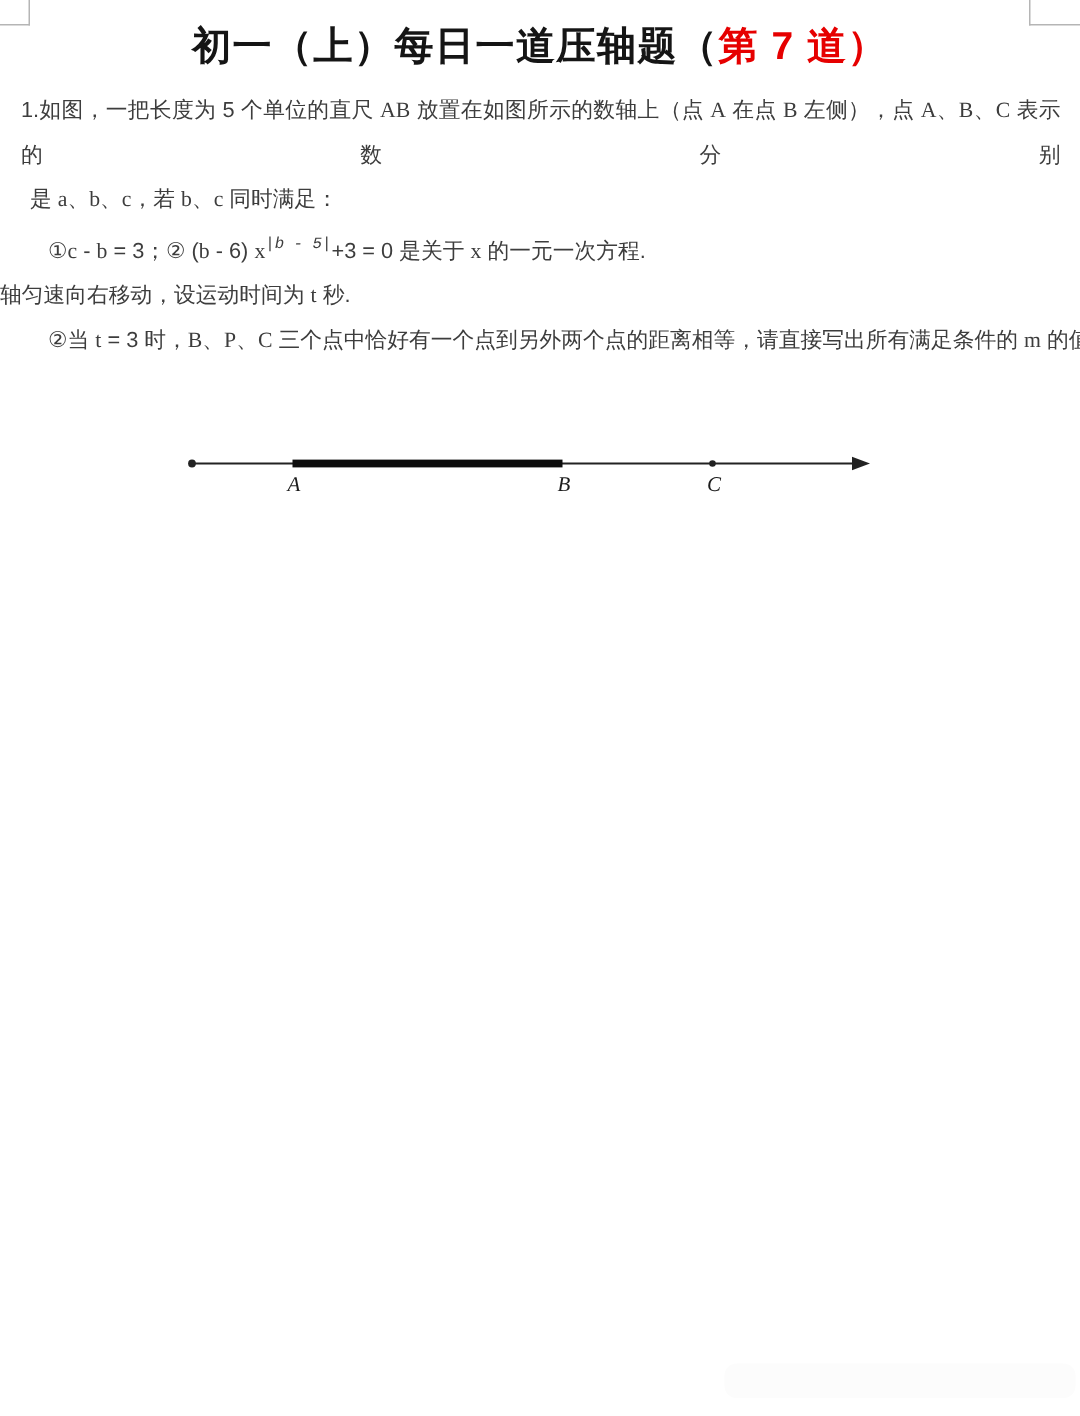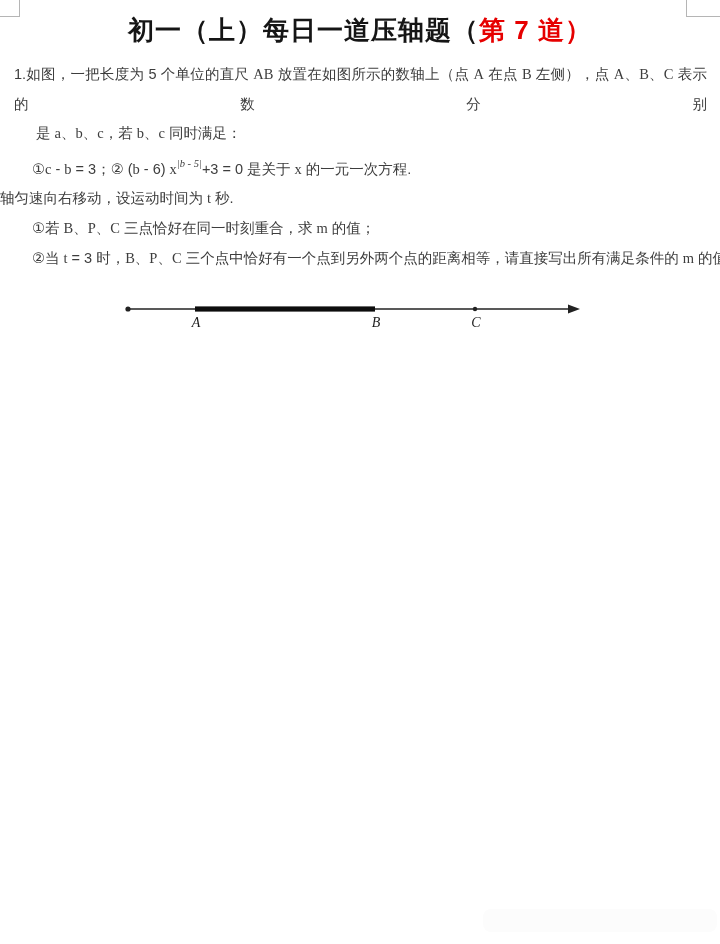--- a/index.html
+++ b/index.html
@@ -13,44 +13,43 @@
   .corner.tr { right:0; width:33px; height:16px; border-left:1px solid #b5b5b5; border-bottom:1px solid #b5b5b5; }
   .title {
     position:absolute; top:13px; left:0; width:100%; margin:0;
     text-align:center; font-size:26px; font-weight:700; color:#151515;
     letter-spacing:1px;
   }
   .title .red { color:#e60000; }
   .textbody { position:absolute; top:60px; left:0; width:720px; font-size:14.5px; line-height:29.6px; }
   .line { white-space:nowrap; }
   .just { white-space:normal; text-align:justify; text-align-last:justify; padding-right:13px; }
-  .l1{padding-left:14px;} .l2{padding-left:36px;} .l3{padding-left:32px;} .l4{padding-left:37px;}
+  .l1{padding-left:14px;} .l2{padding-left:20px;} .l3{padding-left:32px;} .l4{padding-left:37px;}
   .l5{padding-left:37px;} .l6{} .l7{padding-left:32px;} .l8{padding-left:32px;}
   .seg-v { font-family:"Liberation Serif","DejaVu Serif",serif; }
-  .seg-s { font-family:Liberation Serif, serif; font-style:italic; font-size:10.5px; vertical-align:7px; letter-spacing:0; }
+  .seg-s { font-family:Liberation Mono, monospace; font-style:italic; font-size:10.5px; vertical-align:7px; letter-spacing:0; }
   .numline { position:absolute; left:118px; top:296px; }
   .flabel { font-family:"Liberation Serif","DejaVu Serif",serif; font-style:italic; font-size:14px; fill:#1c1c1c; }
   .bottom-shade { position:absolute; left:483px; top:909px; width:234px; height:23px; background:#fcfcfc; border-radius:8px; }
 </style>
 </head>
 <body>
 
 <div class="doc">
 
   <div class="corner tl"></div>
   <div class="corner tr"></div>
 
   <h1 class="title"><span>初一（上）每日一道压轴题（</span><span class="red">第 7 道）</span></h1>
 
   <div class="textbody">
     <div class="line l1 just"><span class="seg-n">1.如图，一把长度为 5 个单位的直尺 </span><span class="seg-v">AB</span><span class="seg-n"> 放置在如图所示的数轴上（点 </span><span class="seg-v">A</span><span class="seg-n"> 在点 </span><span class="seg-v">B</span><span class="seg-n"> 左侧），点 </span><span class="seg-v">A</span><span class="seg-n">、</span><span class="seg-v">B</span><span class="seg-n">、</span><span class="seg-v">C</span><span class="seg-n"> 表示的数分别</span></div>
     <div class="line l2"><span class="seg-n">是 </span><span class="seg-v">a</span><span class="seg-n">、</span><span class="seg-v">b</span><span class="seg-n">、</span><span class="seg-v">c</span><span class="seg-n">，若 </span><span class="seg-v">b</span><span class="seg-n">、</span><span class="seg-v">c</span><span class="seg-n"> 同时满足：</span></div>
     <div class="line l3"><span class="seg-n">①</span><span class="seg-v">c</span><span class="seg-n"> - </span><span class="seg-v">b</span><span class="seg-n"> = 3；② (</span><span class="seg-v">b</span><span class="seg-n"> - 6) </span><span class="seg-v">x</span><span class="seg-s">|b - 5|</span><span class="seg-n">+3 = 0 是关于 </span><span class="seg-v">x</span><span class="seg-n"> 的一元一次方程.</span></div>
     <div class="line l6"><span class="seg-n">轴匀速向右移动，设运动时间为 </span><span class="seg-v">t</span><span class="seg-n"> 秒.</span></div>
-    <div class="line l7"><span class="seg-n">①若 </span><span class="seg-v">B</span><span class="seg-n">、</span><span class="seg-v">P</span><span class="seg-n">、</span><span class="seg-v">C</span><span class="seg-n"> 三点恰好在同一时刻重合，求 </span><span class="seg-v">m</span><span class="seg-n"> 的值；</span></div>
     <div class="line l8"><span class="seg-n">②当 </span><span class="seg-v">t</span><span class="seg-n"> = 3 时，</span><span class="seg-v">B</span><span class="seg-n">、</span><span class="seg-v">P</span><span class="seg-n">、</span><span class="seg-v">C</span><span class="seg-n"> 三个点中恰好有一个点到另外两个点的距离相等，请直接写出所有满足条件的 </span><span class="seg-v">m</span><span class="seg-n"> 的值.</span></div>
   </div>
 
   <svg class="numline" width="470" height="40" viewBox="0 0 470 40">
     <line x1="10" y1="13" x2="454" y2="13" stroke="#222222" stroke-width="1.3"></line>
     <polygon points="450,8.5 462,13 450,17.5" fill="#222222"></polygon>
     <circle cx="10" cy="13" r="2.6" fill="#222222"></circle>
     <rect x="77" y="10.4" width="180" height="5.2" fill="#0d0d0d"></rect>
     <circle cx="357" cy="13" r="2.2" fill="#222222"></circle>
     <text x="78" y="31" text-anchor="middle" class="flabel">A</text>

